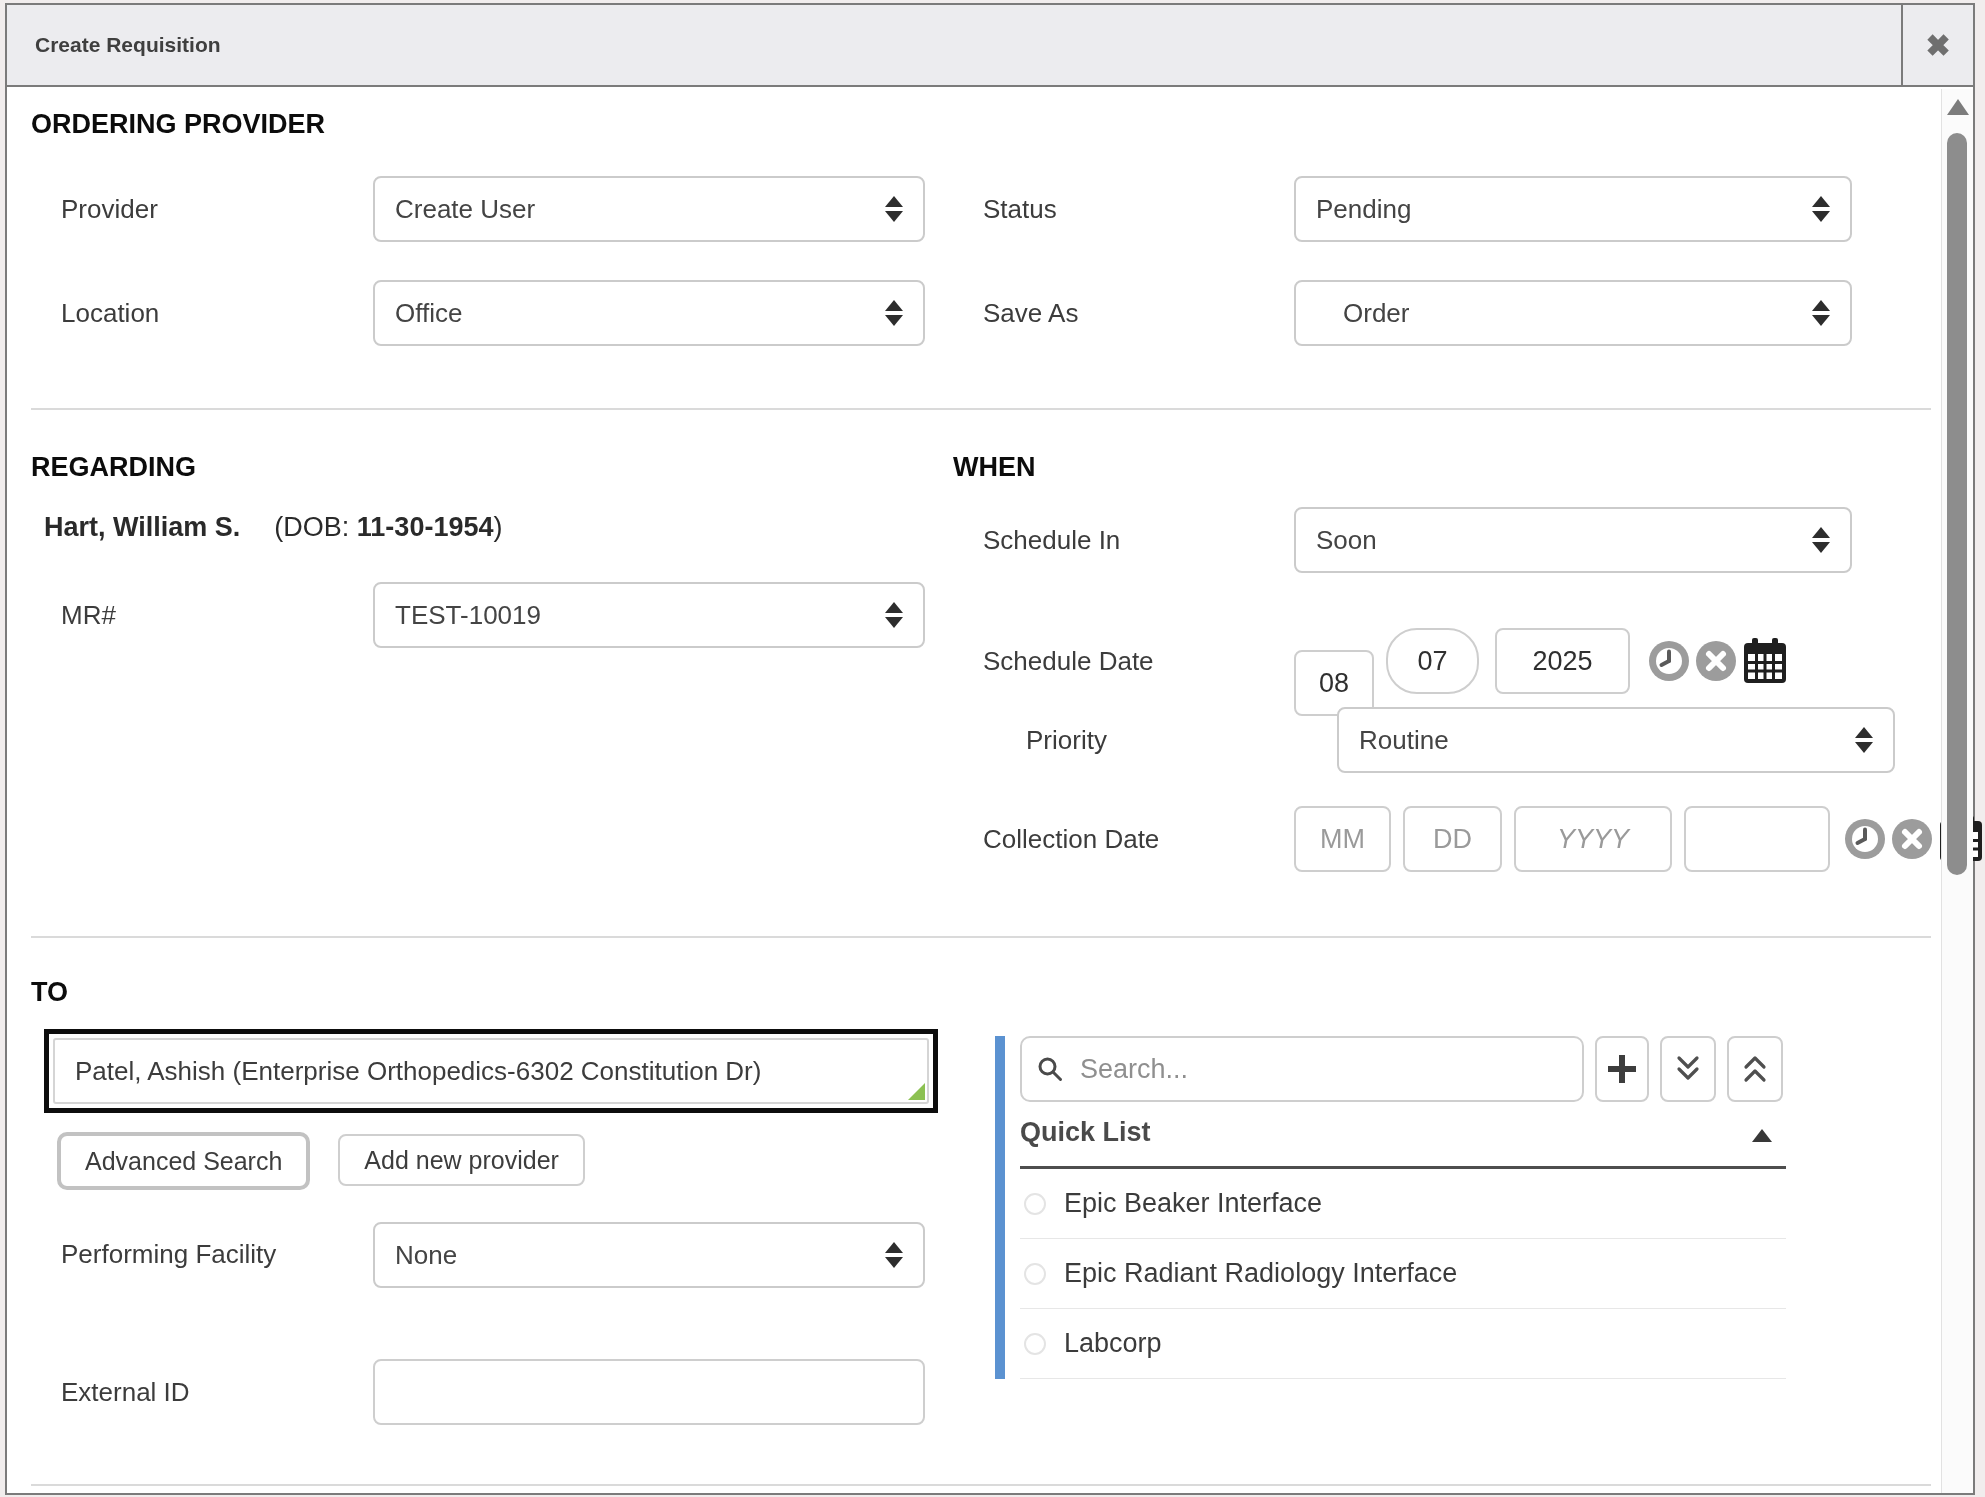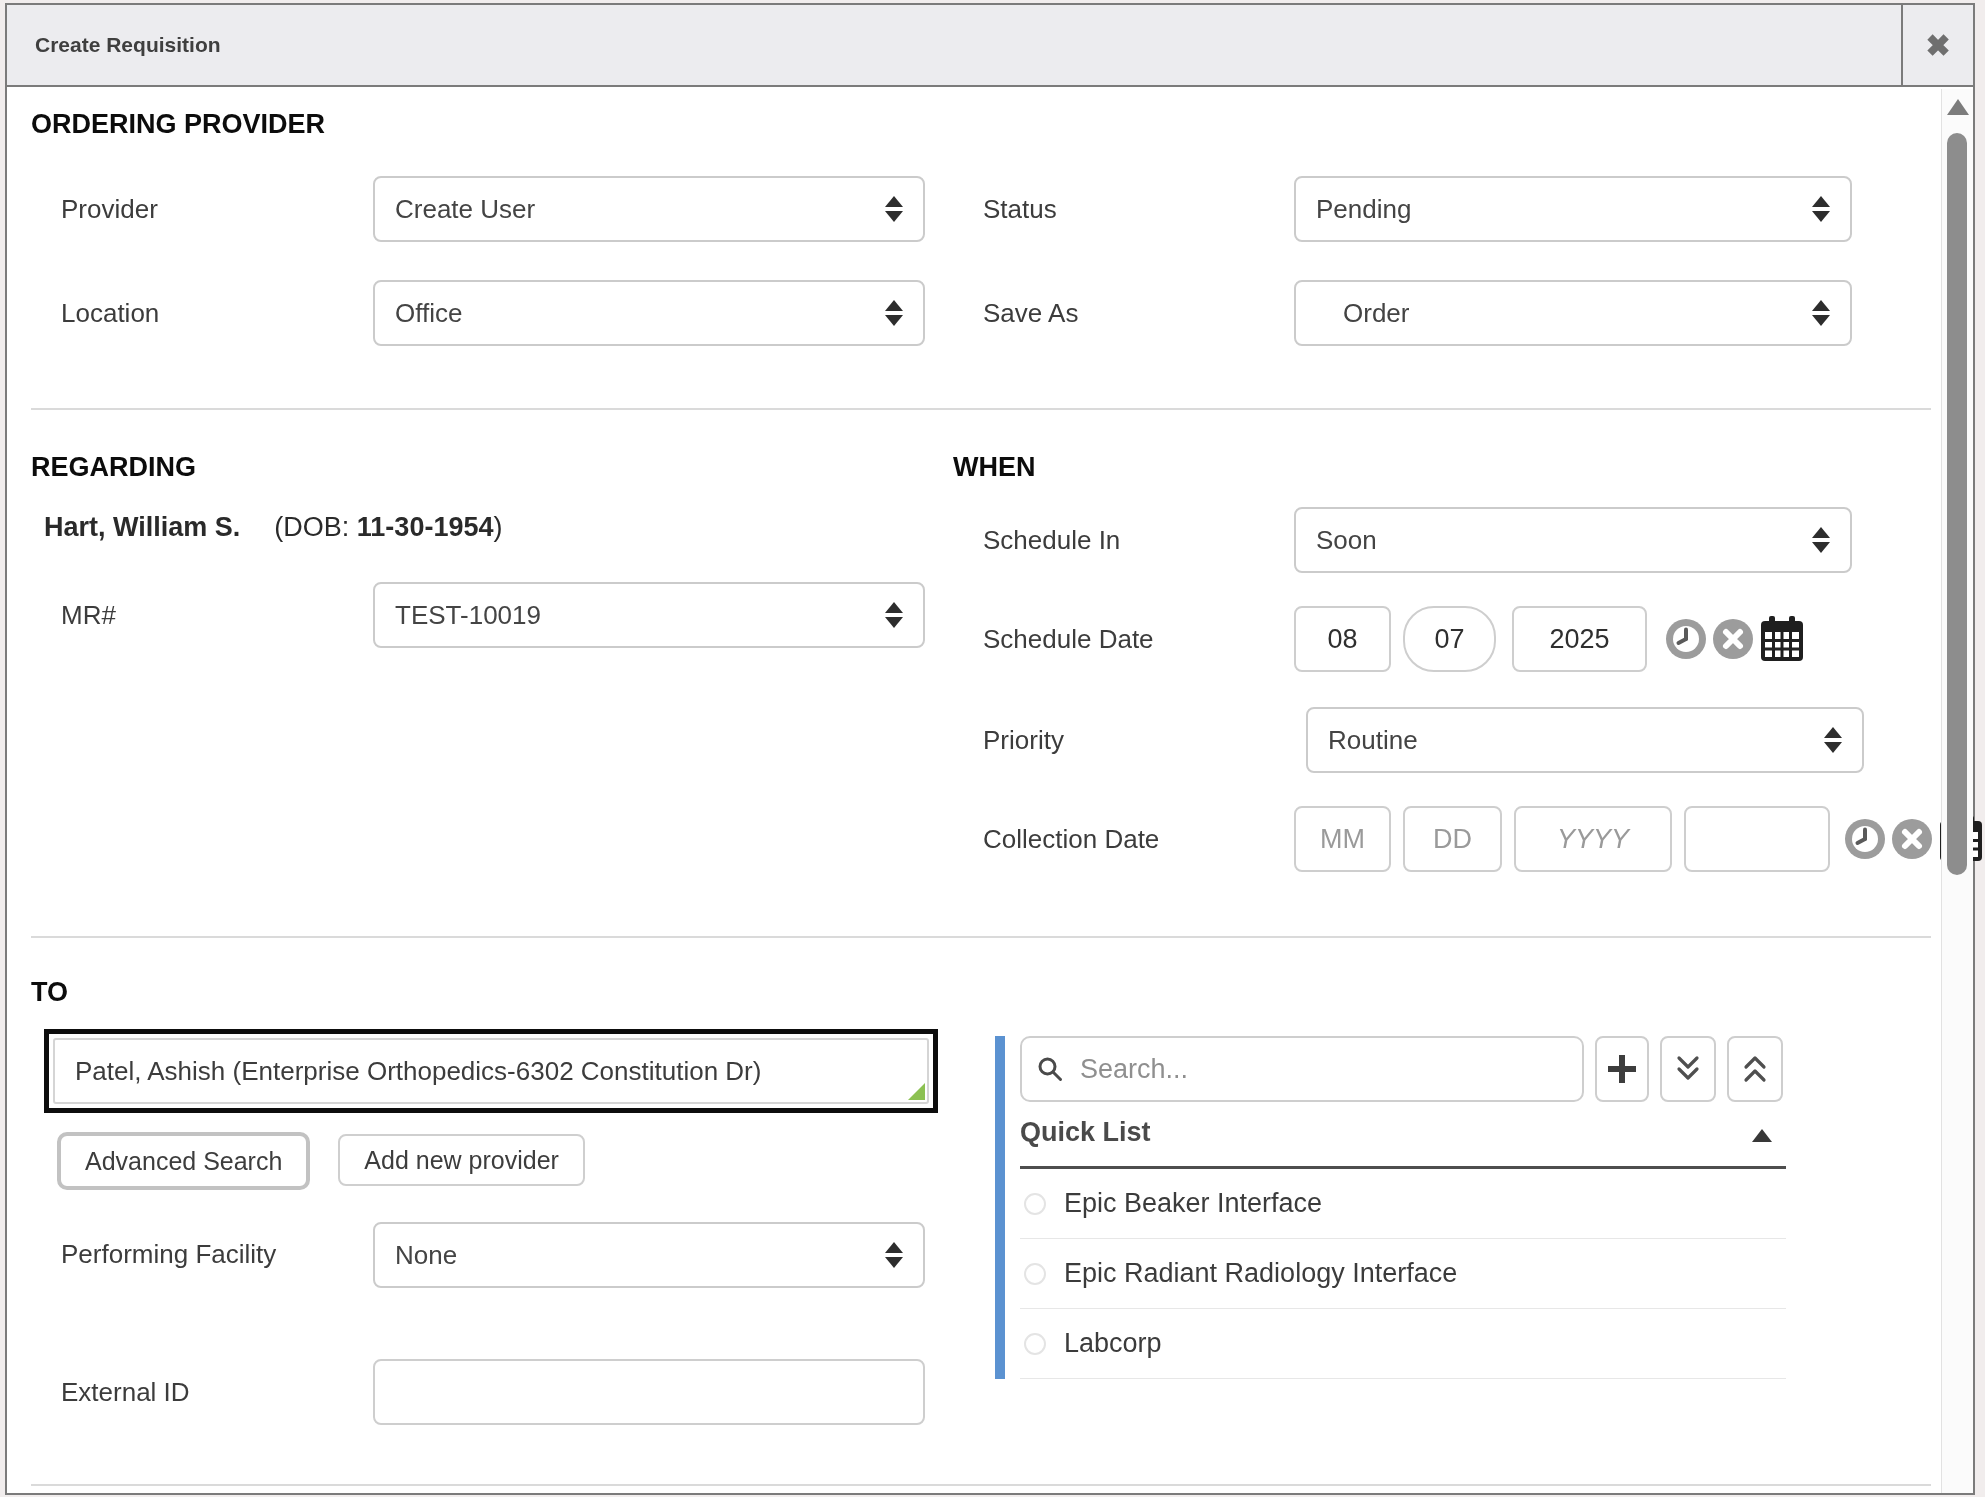--- a/index.html
+++ b/index.html
@@ -156,21 +156,21 @@
     <div class="abs row rcol" style="left:946px; top:418px;">
       <div class="field-label">Schedule In</div>
       <div class="select" style="width:558px;">
         <span>Soon</span>
         <span class="spin"></span>
       </div>
     </div>
 
     <div class="abs row rcol" style="left:946px; top:517px;">
       <div class="field-label">Schedule Date</div>
-      <input class="datebox" style="width: 97px; margin-right: 12px;" value="08">
+      <input class="datebox" style="width: 80px; margin-right: 12px; margin-top: 44px;" value="08">
       <input class="datebox" style="width: 93px; margin-right: 16px; border-radius: 31px;" value="07">
       <input class="datebox" style="width: 135px;" value="2025">
       <button class="icon-btn" style="margin-left:18px;">
         <svg width="42" height="42" viewBox="0 0 42 42">
             <circle cx="21" cy="21" r="20" fill="#9c9c9c"></circle>
             <circle cx="21" cy="21" r="13" fill="#fff"></circle>
             <line x1="21" y1="21" x2="21" y2="11.5" stroke="#5a5a5a" stroke-width="4" stroke-linecap="round"></line>
             <line x1="21" y1="21" x2="13.5" y2="25" stroke="#5a5a5a" stroke-width="4" stroke-linecap="round"></line>
           </svg>
       </button>
@@ -188,21 +188,21 @@
             <rect x="5" y="16" width="34" height="25" fill="#fff"></rect>
             <line x1="13.5" y1="16" x2="13.5" y2="41" stroke="#1f1f1f" stroke-width="3"></line>
             <line x1="22" y1="16" x2="22" y2="41" stroke="#1f1f1f" stroke-width="3"></line>
             <line x1="30.5" y1="16" x2="30.5" y2="41" stroke="#1f1f1f" stroke-width="3"></line>
             <line x1="5" y1="24.5" x2="39" y2="24.5" stroke="#1f1f1f" stroke-width="3"></line>
             <line x1="5" y1="33" x2="39" y2="33" stroke="#1f1f1f" stroke-width="3"></line>
           </svg>
       </button>
     </div>
 
-    <div class="abs row rcol" style="left:946px; top:618px;gap:12px;">
+    <div class="abs row rcol" style="left:989px; top:618px;">
       <div class="field-label">Priority</div>
       <div class="select" style="width:558px;">
         <span>Routine</span>
         <span class="spin"></span>
       </div>
     </div>
 
     <div class="abs row rcol" style="left:946px; top:717px;">
       <div class="field-label">Collection Date</div>
       <input class="datebox" style="width: 97px; margin-right: 12px;" placeholder="MM">

